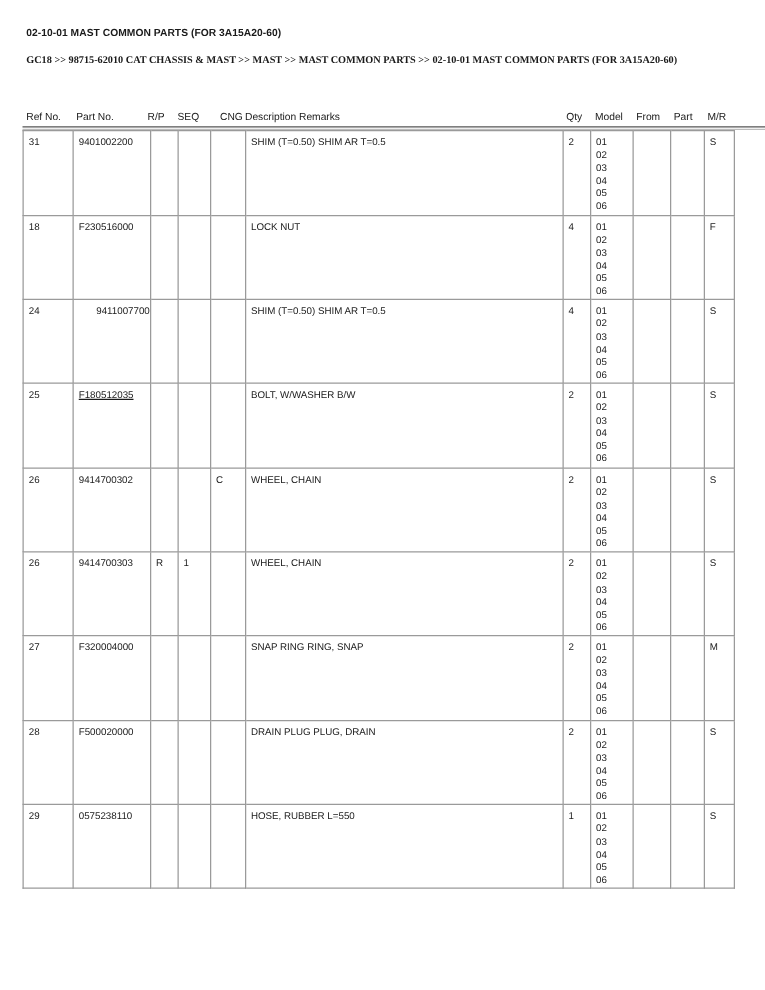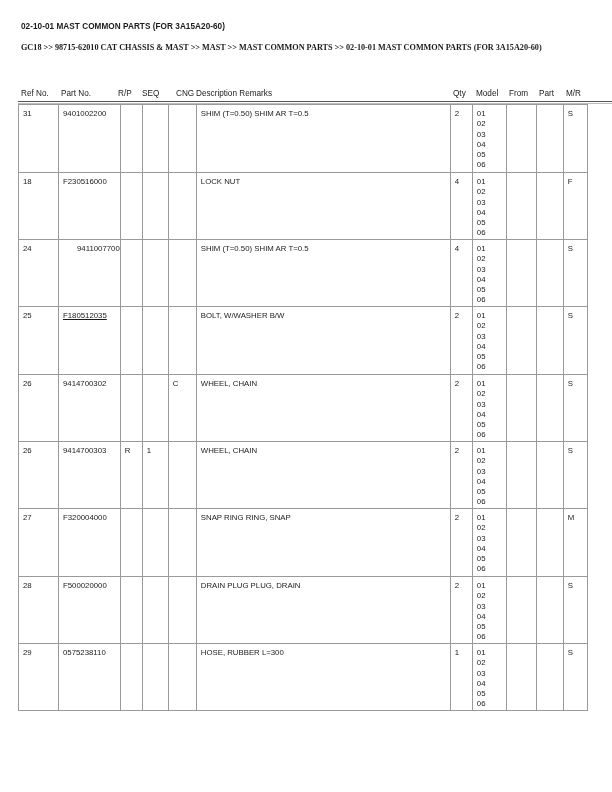--- a/index.html
+++ b/index.html
@@ -210,21 +210,21 @@
         <td style="height: 67px;"></td>
         <td style="height: 67px;"></td>
         <td style="height: 67px;">S</td>
       </tr>
       <tr>
         <td style="height: 67px;">29</td>
         <td style="height: 67px;">0575238110</td>
         <td style="height: 67px;"></td>
         <td style="height: 67px;"></td>
         <td style="height: 67px;"></td>
-        <td style="height: 67px;">HOSE, RUBBER L=300</td>
+        <td style="height: 67px;">HOSE, RUBBER L=550</td>
         <td style="height: 67px;">1</td>
         <td class="model lines" style="height: 67px;">
           <div>01</div>
           <div>02</div>
           <div>03</div>
           <div>04</div>
           <div>05</div>
           <div>06</div>
         </td>
         <td style="height: 67px;"></td>

